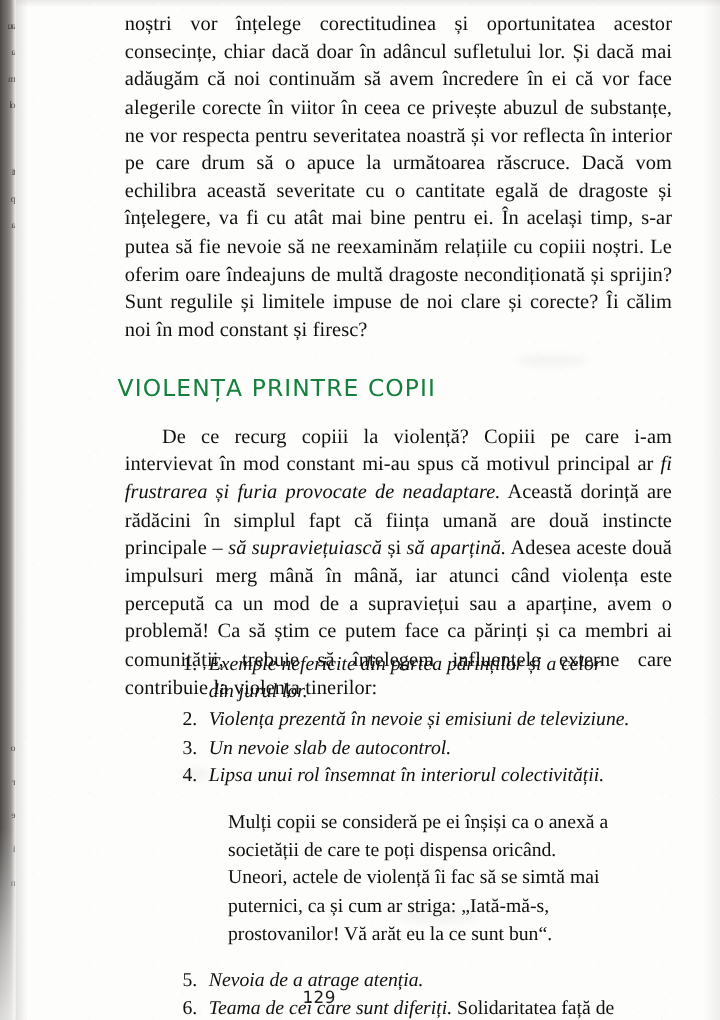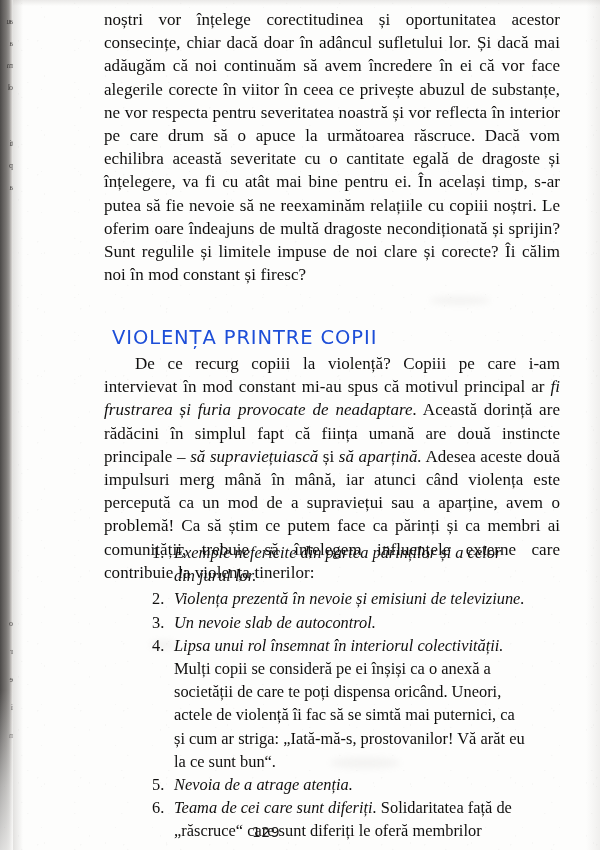--- a/index.html
+++ b/index.html
@@ -93,27 +93,27 @@
     text-align: justify;
     text-justify: inter-word;
     letter-spacing: 0.05px;
     word-spacing: 0.2px;
   }
   .body-par.indent {
     text-indent: 31px;
   }
 
   h2.section-heading {
-    margin: 16px;
+    margin: 2px;
     font-family: "DejaVu Sans", "Liberation Sans", sans-serif;
     font-weight: 400;
     font-size: 19.5px;
     line-height: 22px;
     letter-spacing: 0.9px;
-    color: #1d4ed8;
+    color: #15803d;
   }
   .heading-wrap {
     position: absolute;
     left: 96px;
     top: 311px;
     width: 470px;
   }
 
   .par2-wrap {
     position: absolute;
@@ -148,21 +148,21 @@
     text-align: left;
     font-style: normal;
   }
   .it {
     font-style: italic;
   }
   .ro {
     font-style: normal;
   }
   li .sub-par {
-    margin: 0;
+    margin: 16px;
     font-style: normal;
     text-align: left;
     font-size: 16.4px;
     line-height: 23.2px;
   }
 
   
   .folio {
     position: absolute;
     left: 0;

